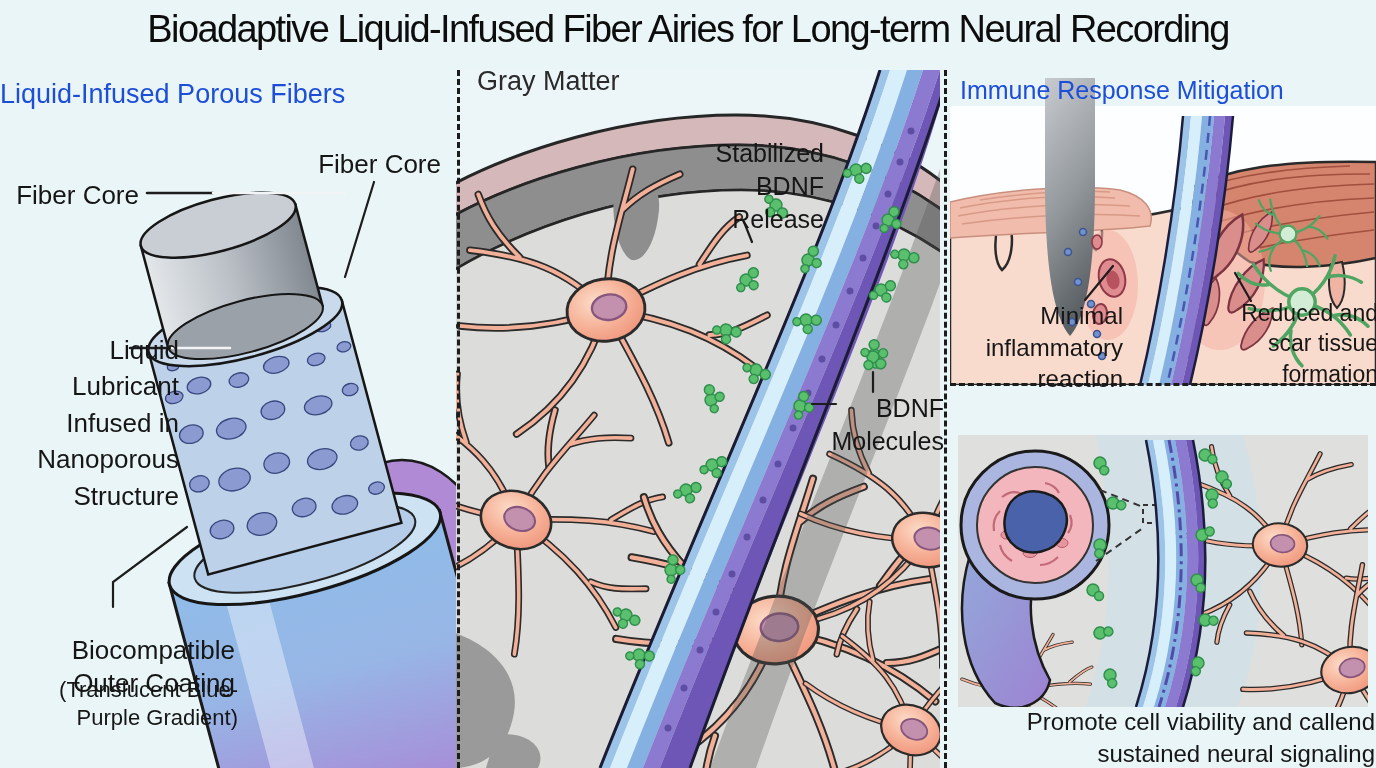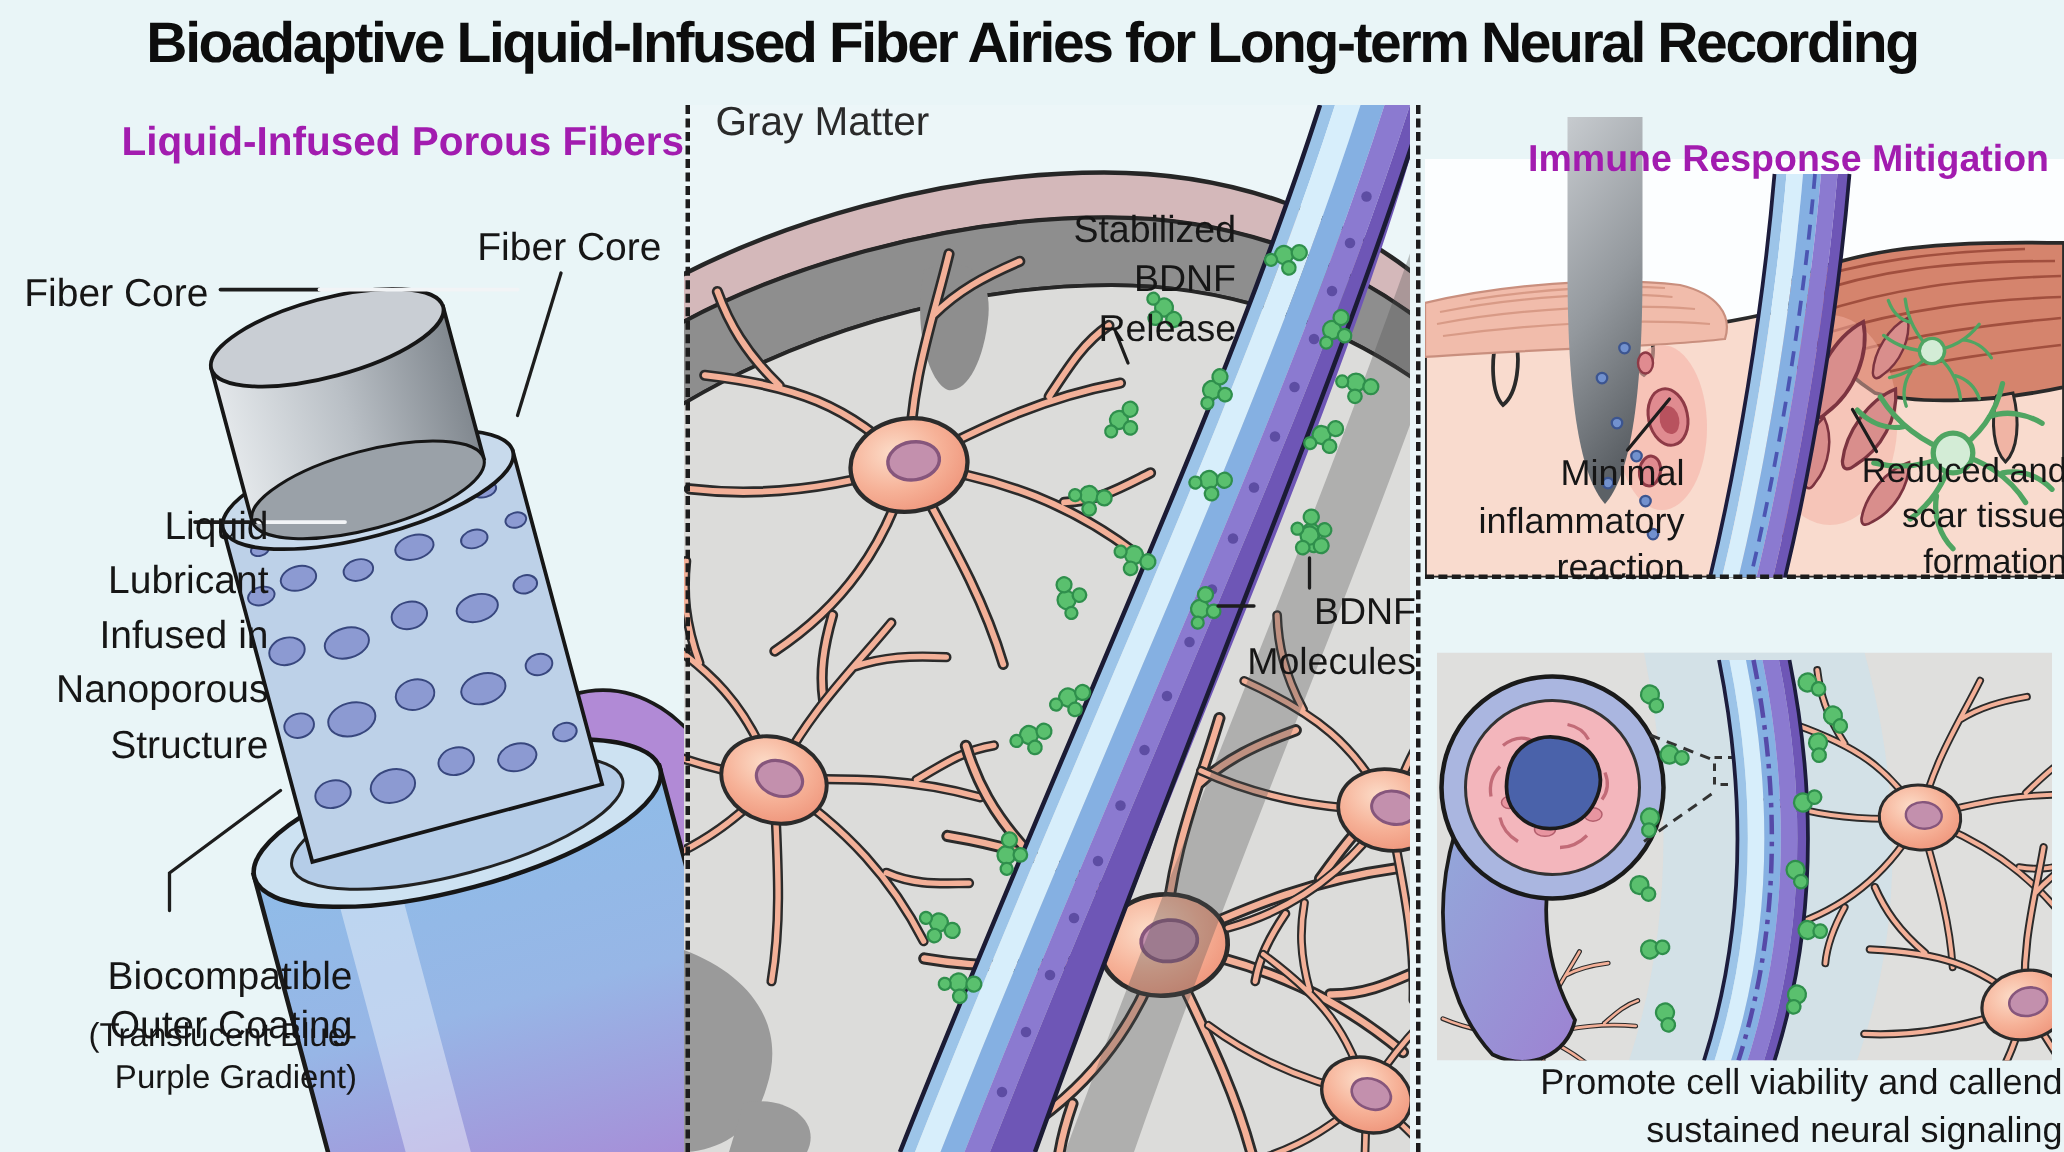--- a/index.html
+++ b/index.html
@@ -1,22 +1,22 @@
 <!DOCTYPE html>
 <html><head>
 <meta charset="utf-8">
 <style>
   html,body{margin:0;padding:0;}
   .stage{position:relative;width:1376px;height:768px;background:#e9f5f7;overflow:hidden;
          font-family:"Liberation Sans",sans-serif;color:#141414;}
   .stage svg{position:absolute;display:block;}
   .title{position:absolute;top:8px;left:0;width:1376px;text-align:center;font-size:38px;
-         font-weight:700;letter-spacing:-1.6px;white-space:nowrap;color:#0d0d0d;}
+         font-weight:400;letter-spacing:-1.6px;white-space:nowrap;color:#0d0d0d;}
   .lbl{position:absolute;font-size:25px;line-height:1.32;text-align:right;color:#161616;}
-  .hdr{position:absolute;font-weight:700;text-align:right;color:#a21caf;}
+  .hdr{position:absolute;font-weight:400;text-align:left;color:#1d4ed8;}
   .vdash{position:absolute;top:70px;bottom:0;width:0;border-left:3px dashed #1c1c1c;}
   .hdash{position:absolute;left:950px;width:426px;height:0;border-top:3px dashed #1c1c1c;top:383px;}
 </style>
 </head>
 <body>
 
 <div class="stage">
 
   <svg width="0" height="0" style="position:absolute">
     <defs>
@@ -370,19 +370,19 @@
   <div class="lbl" style="left:14px;top:178px;width:125px;font-size:26px">Fiber Core</div>
   <div class="lbl" style="left:316px;top:147px;width:125px;font-size:26px">Fiber Core</div>
   <div class="lbl" style="left:4px;top:332px;width:175px;font-size:26px;line-height:1.4">Liquid Lubricant Infused in Nanoporous Structure</div>
   <div class="lbl" style="left:0;top:634px;width:235px;font-size:26px;line-height:1.25">Biocompatible Outer Coating</div>
   <div class="lbl" style="left:-2px;top:676px;width:240px;font-size:22px;line-height:1.25">(Translucent Blue-Purple Gradient)</div>
 
   <div class="lbl" style="left:477px;top:64px;font-size:27px;color:#2a2a2a;text-align:left">Gray Matter</div>
   <div class="lbl" style="left:664px;top:137px;width:160px;font-size:25px">Stabilized BDNF Release</div>
   <div class="lbl" style="left:826px;top:392px;width:118px;font-size:25px">BDNF Molecules</div>
 
-  <div class="hdr" style="left:960px;top:92px;width:406px;font-size:25px">Immune Response Mitigation</div>
+  <div class="hdr" style="left:960px;top:76px;width:406px;font-size:25px">Immune Response Mitigation</div>
   <div class="lbl" style="left:963px;top:300px;width:160px;font-size:24px">Minimal inflammatory reaction</div>
   <div class="lbl" style="left:1198px;top:298px;width:180px;font-size:23px">Reduced and scar tissue formation</div>
 
   <div class="lbl" style="left:951px;top:706px;width:424px;font-size:24px;line-height:1.35">Promote cell viability and callend sustained neural signaling</div>
 
 </div>
 
 </body></html>

